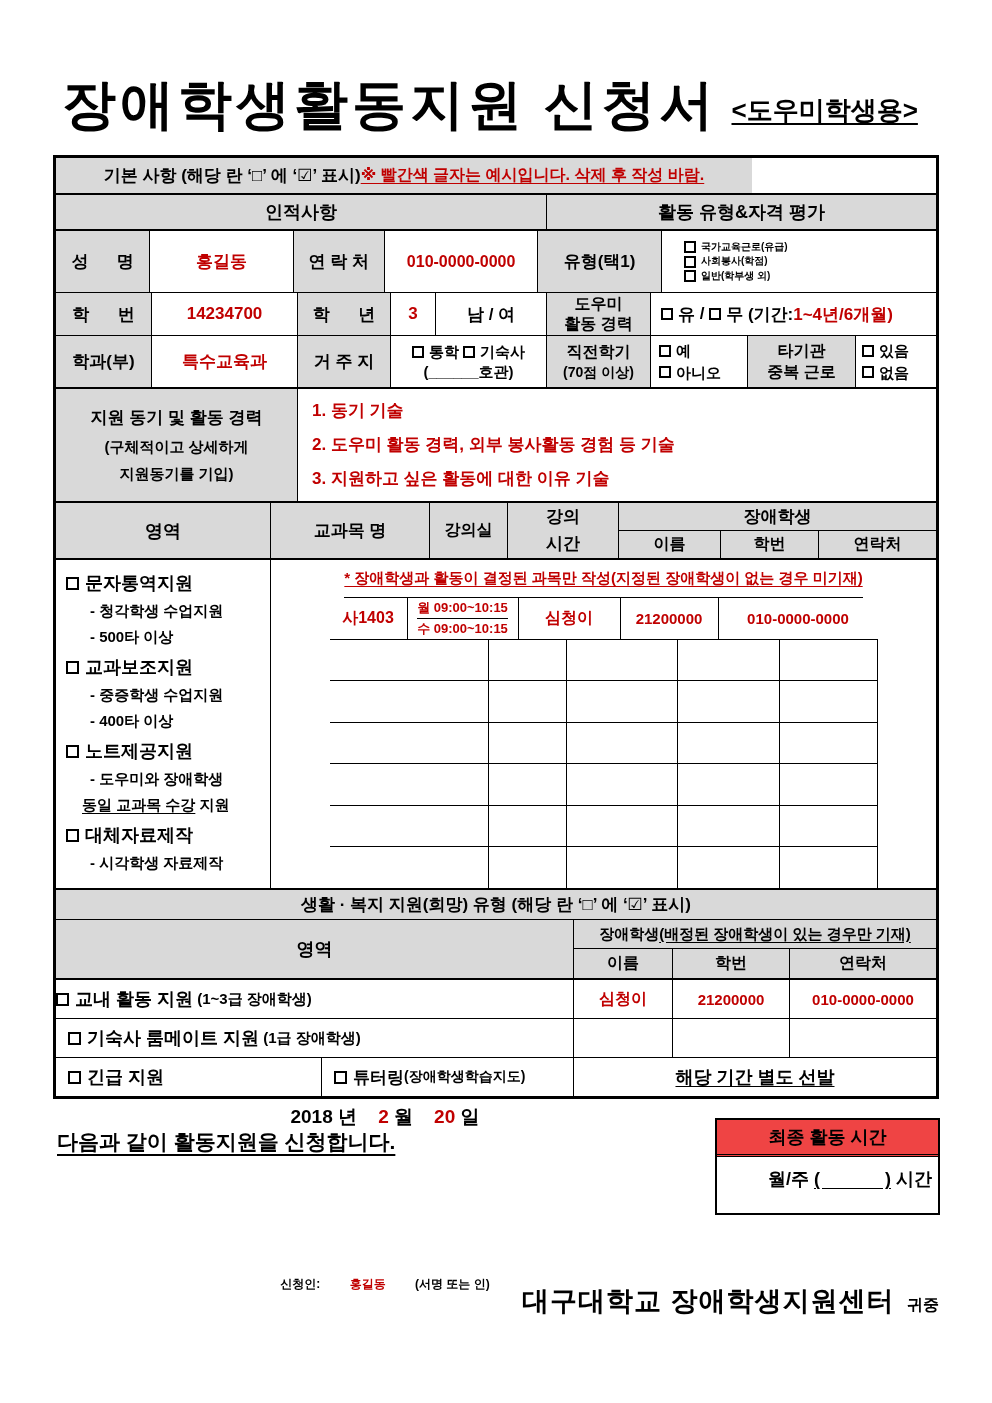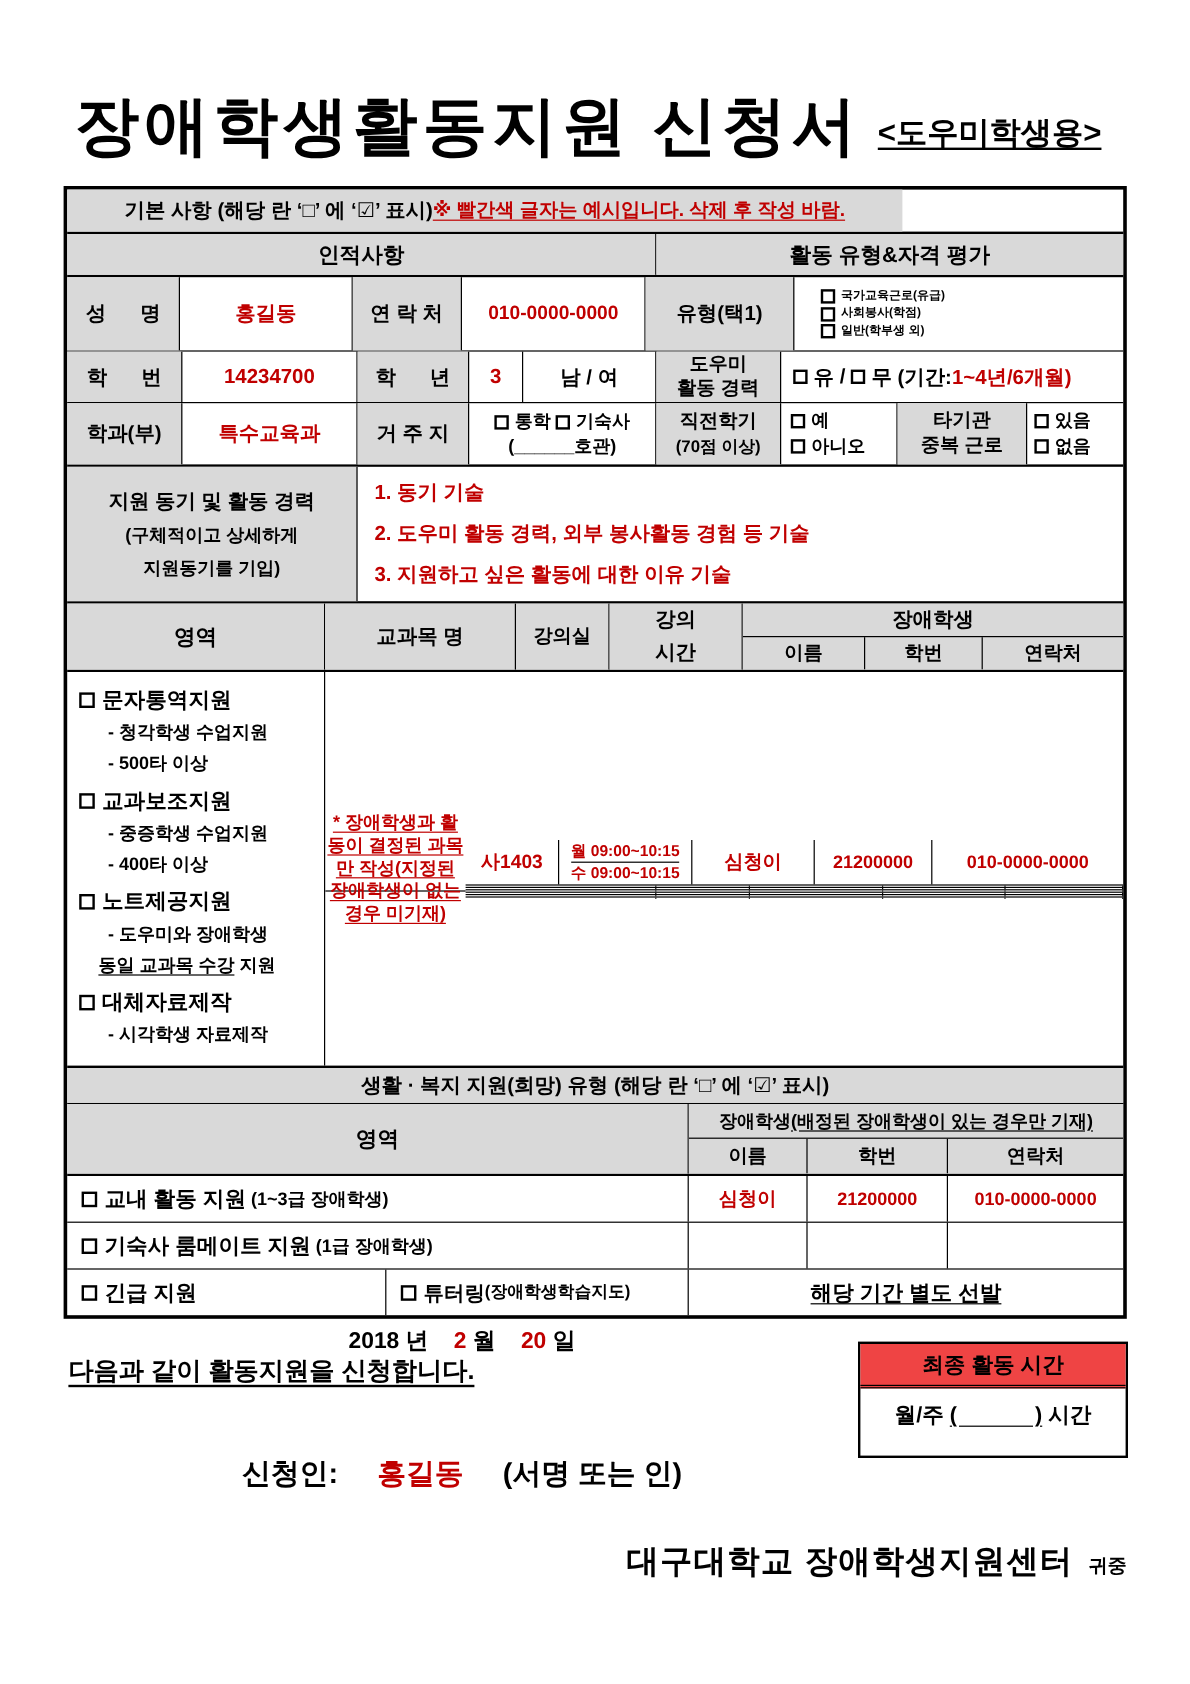--- a/index.html
+++ b/index.html
@@ -45,21 +45,21 @@
   .u { text-decoration:underline; text-underline-offset:3px; }
   .small { font-size:14px; }
   .cb {
     display:inline-block; width:13px; height:13px; border:2px solid #000;
     margin-right:6px; flex:none; background:#fff;
   }
   .cb.sm { width:12px; height:12px; margin-right:5px; }
   .optline { display:flex; align-items:center; line-height:1.45; }
 
   
-  .course-right { display:flex; flex-direction:row; flex:1; }
+  .course-right { display:flex; flex-direction:column; flex:1; }
   .course-note { height:38px; display:flex; align-items:center; justify-content:center; border-bottom:1px solid #000; }
   .course-rows { display:flex; flex-direction:column; flex:1; }
   .crow { display:flex; flex:1; border-bottom:1px solid #000; }
   .crow.none { border-bottom:none; }
   .ccell { border-right:1px solid #000; display:flex; align-items:center; justify-content:center; text-align:center; overflow:hidden; }
   .ccell.last { border-right:none; }
   .tsplit { display:flex; flex-direction:column; }
   .tsplit > div { flex:1; display:flex; align-items:center; justify-content:center; }
   .tsplit > div + div { border-top:1px solid #000; }
 
@@ -67,25 +67,25 @@
   .areas .main { display:flex; align-items:center; font-size:18px; margin-top:6px; }
   .areas .main:first-child { margin-top:0; }
   .areas .sub { font-size:15px; padding-left:24px; margin-top:3px; }
 
   
   .declaration {
     position:absolute; left:57px; top:1128px; font-weight:bold; font-size:21px;
     text-decoration:underline; text-underline-offset:5px;
   }
   .dateline { position:absolute; left:55px; top:1104px; width:660px; text-align:center; font-weight:bold; font-size:19px; }
-  .applicant { position:absolute; left:55px; top:1212px; width:660px; text-align:center; font-weight:bold; font-size:24px; }
+  .applicant { position:absolute; left:55px; top:1276px; width:660px; text-align:center; font-weight:bold; font-size:12px; }
   .applicant .nm { margin:0 26px; }
   .finalbox { position:absolute; left:715px; top:1118px; width:225px; border:2px solid #000; font-weight:bold; }
   .finalbox .fhead { background:#ef4444; text-align:center; font-size:18px; padding:5px 0; border-bottom:3px double #000; }
-  .finalbox .fbody { padding:10px 6px 12px 6px; text-align:center; }
+  .finalbox .fbody { padding:10px 6px 12px 6px; text-align:right; }
   .finalbox .l1 { font-size:18px; margin-bottom:10px; }
   .finalbox .note { font-size:15px; line-height:1.6; }
   .orgline { position:absolute; left:55px; top:1283px; width:884px; text-align:right; font-weight:bold; }
   .orgline .org { font-size:27px; letter-spacing:1px; }
   .orgline .sfx { font-size:16px; margin-left:8px; }
 </style>
 </head>
 <body>
 
 <div class="page">
@@ -357,21 +357,21 @@
         </div>
         <div style="width:100%; flex:1; display:flex;">
           <div style="width:99px; border-right:1px solid #000; display:flex; align-items:center; justify-content:center; font-size:16px;">이름</div>
           <div style="width:117px; border-right:1px solid #000; display:flex; align-items:center; justify-content:center; font-size:16px;">학번</div>
           <div style="flex:1; display:flex; align-items:center; justify-content:center; font-size:16px;">연락처</div>
         </div>
       </div>
     </div>
 
     <div class="row" style="height:39px;">
-      <div class="c hleft" style="width:518px; padding-left:12px; font-size:18px;">
+      <div class="c hleft" style="width:518px; padding-left:0; font-size:18px;">
         <span class="cb"></span>
         <span>교내 활동 지원</span>
         <span class="ws small" style="font-size:15px;">&nbsp;</span>
         <span class="small" style="font-size:15px;">(1~3급 장애학생)</span>
       </div>
       <div class="c red" style="width:99px; font-size:16px;">심청이</div>
       <div class="c red" style="width:117px; font-size:15px;">21200000</div>
       <div class="c last red" style="width:146px; font-size:15px;">010-0000-0000</div>
     </div>
 

